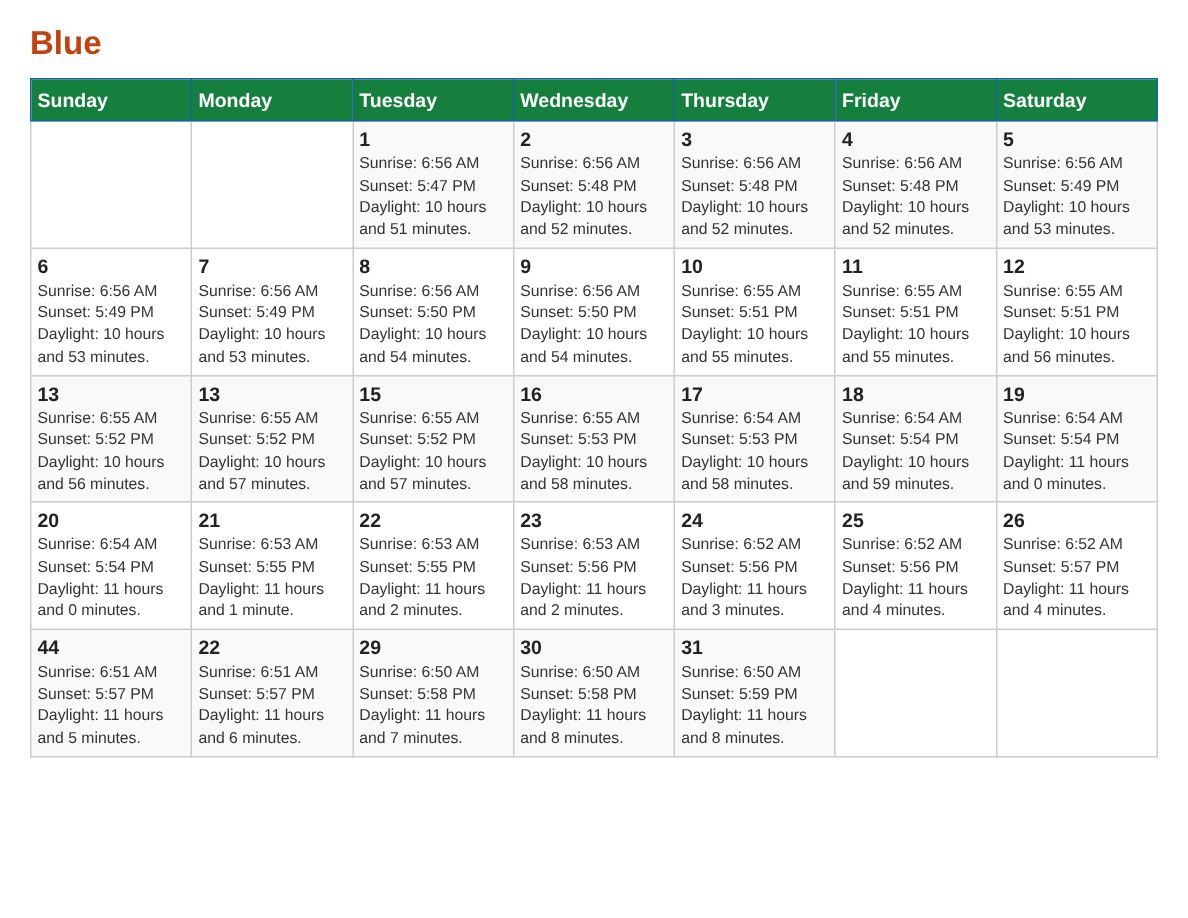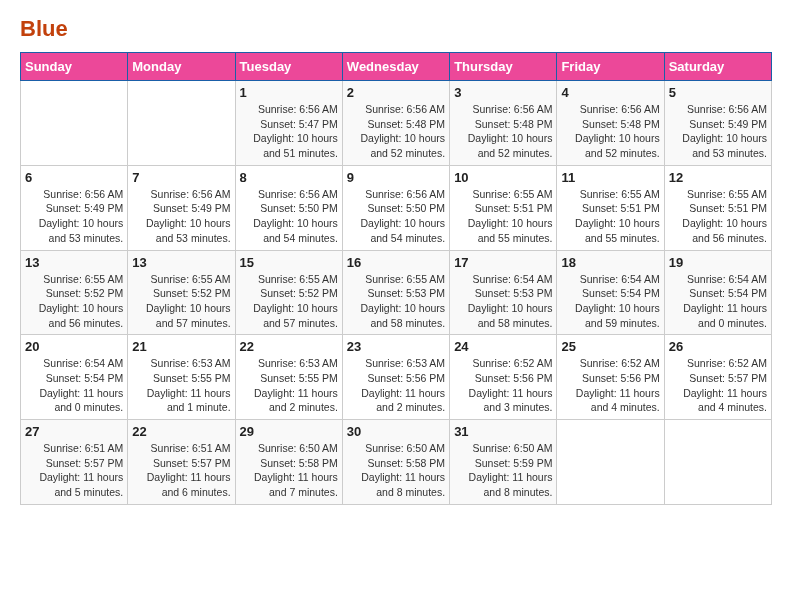--- a/index.html
+++ b/index.html
@@ -31,21 +31,21 @@
     .location {
       font-size: 16px;
       color: #444;
     }
     table {
       width: 100%;
       border-collapse: collapse;
       font-size: 11px;
     }
     thead tr th {
-      background: #ec4899;
+      background: #15803d;
       color: #fff;
       padding: 6px 4px;
       text-align: left;
       font-size: 13px;
       font-weight: bold;
       border: 1px solid #1a5fa8;
     }
     tbody tr td {
       border: 1px solid #ccc;
       vertical-align: top;
@@ -61,21 +61,20 @@
       font-weight: bold;
       font-size: 13px;
       color: #222;
       display: block;
       margin-bottom: 2px;
     }
     .day-info {
       color: #333;
       font-size: 10.5px;
       line-height: 1.4;
-      text-align: right;
     }
     .empty-cell {
       background: #fff !important;
     }
   </style>
 </head>
 <body>
 
 <div class="header">
   <div class="logo">
@@ -289,21 +288,21 @@
         <td>
           <span class="day-num">26</span>
           <div class="day-info" style="white-space: pre-line;">Sunrise: 6:52 AM
 Sunset: 5:57 PM
 Daylight: 11 hours
 and 4 minutes.</div>
         </td>
       </tr>
       <tr>
         <td>
-          <span class="day-num">27</span>
+          <span class="day-num">44</span>
           <div class="day-info" style="white-space: pre-line;">Sunrise: 6:51 AM
 Sunset: 5:57 PM
 Daylight: 11 hours
 and 5 minutes.</div>
         </td>
         <td>
           <span class="day-num">22</span>
           <div class="day-info" style="white-space: pre-line;">Sunrise: 6:51 AM
 Sunset: 5:57 PM
 Daylight: 11 hours

